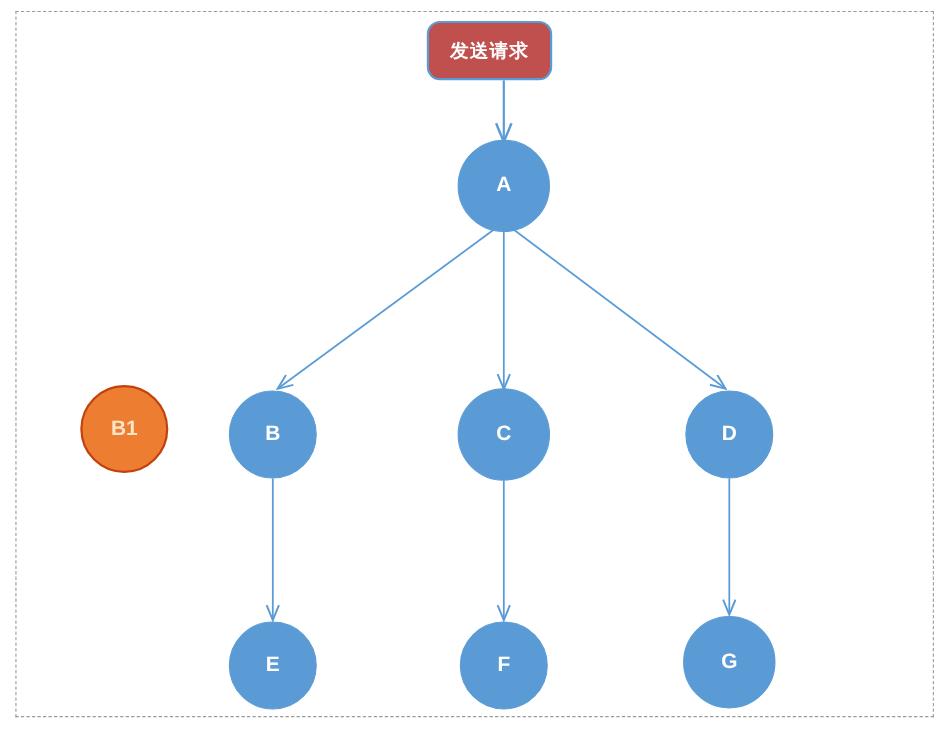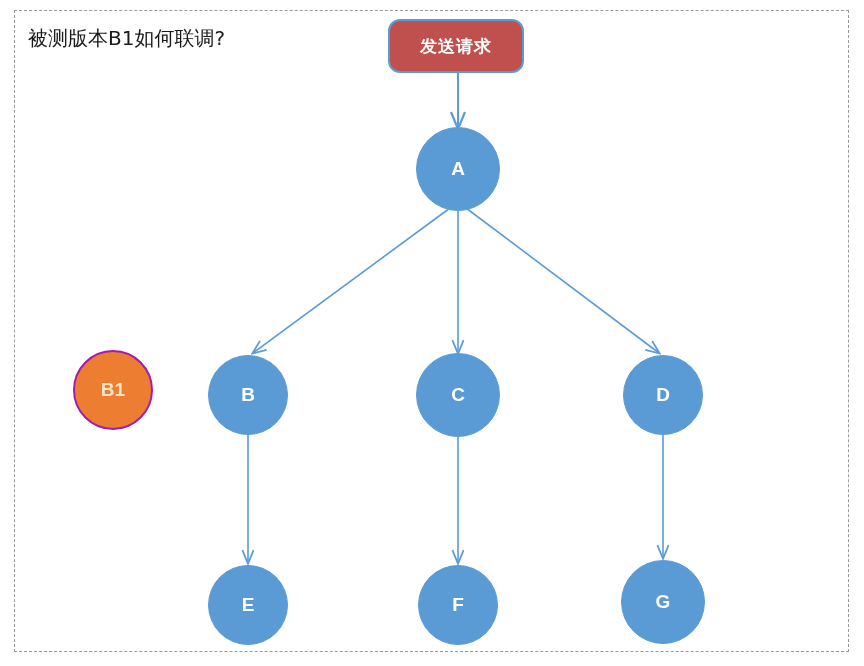--- a/index.html
+++ b/index.html
@@ -62,31 +62,31 @@
   .circle-blue {
     background: #5b9bd5;
     border: 1px solid #5b9bd5;
   }
   .circle-blue .node-label {
     color: #ffffff;
     font-size: 19px;
   }
   .circle-orange {
     background: #ed7d31;
-    border: 2px solid #a21caf;
+    border: 2px solid #c2410c;
   }
   .circle-orange .node-label {
     color: #fbe5c8;
     font-size: 19px;
   }
   #node-start {
     position: absolute;
     left: 388px;
     top: 19px;
-    width: 136px;
+    width: 114px;
     height: 54px;
     background: #c0504d;
     border: 2px solid #5b9bd5;
     border-radius: 12px;
     box-sizing: border-box;
     display: flex;
     align-items: center;
     justify-content: center;
   }
   #node-start .node-label {
@@ -108,21 +108,20 @@
     user-select: none;
   }
 </style>
 </head>
 <body>
 
 <div id="canvas">
 
   <div id="dashed-frame"></div>
 
-  <div id="diagram-title">被测版本B1如何联调?</div>
 
   <svg id="edges-layer" viewBox="0 0 864 666" xmlns="http://www.w3.org/2000/svg">
     <defs>
       <marker id="arrowhead" markerWidth="10" markerHeight="10" refX="8.5" refY="4" orient="auto" markerUnits="strokeWidth">
         <path d="M0.5,0.5 L9,4 L0.5,7.5" fill="none" stroke="#5b9bd5" stroke-width="1.1"></path>
       </marker>
     </defs>
 
     <line x1="458" y1="73" x2="458" y2="128" stroke="#5b9bd5" stroke-width="2" marker-end="url(#arrowhead)"></line>
 

